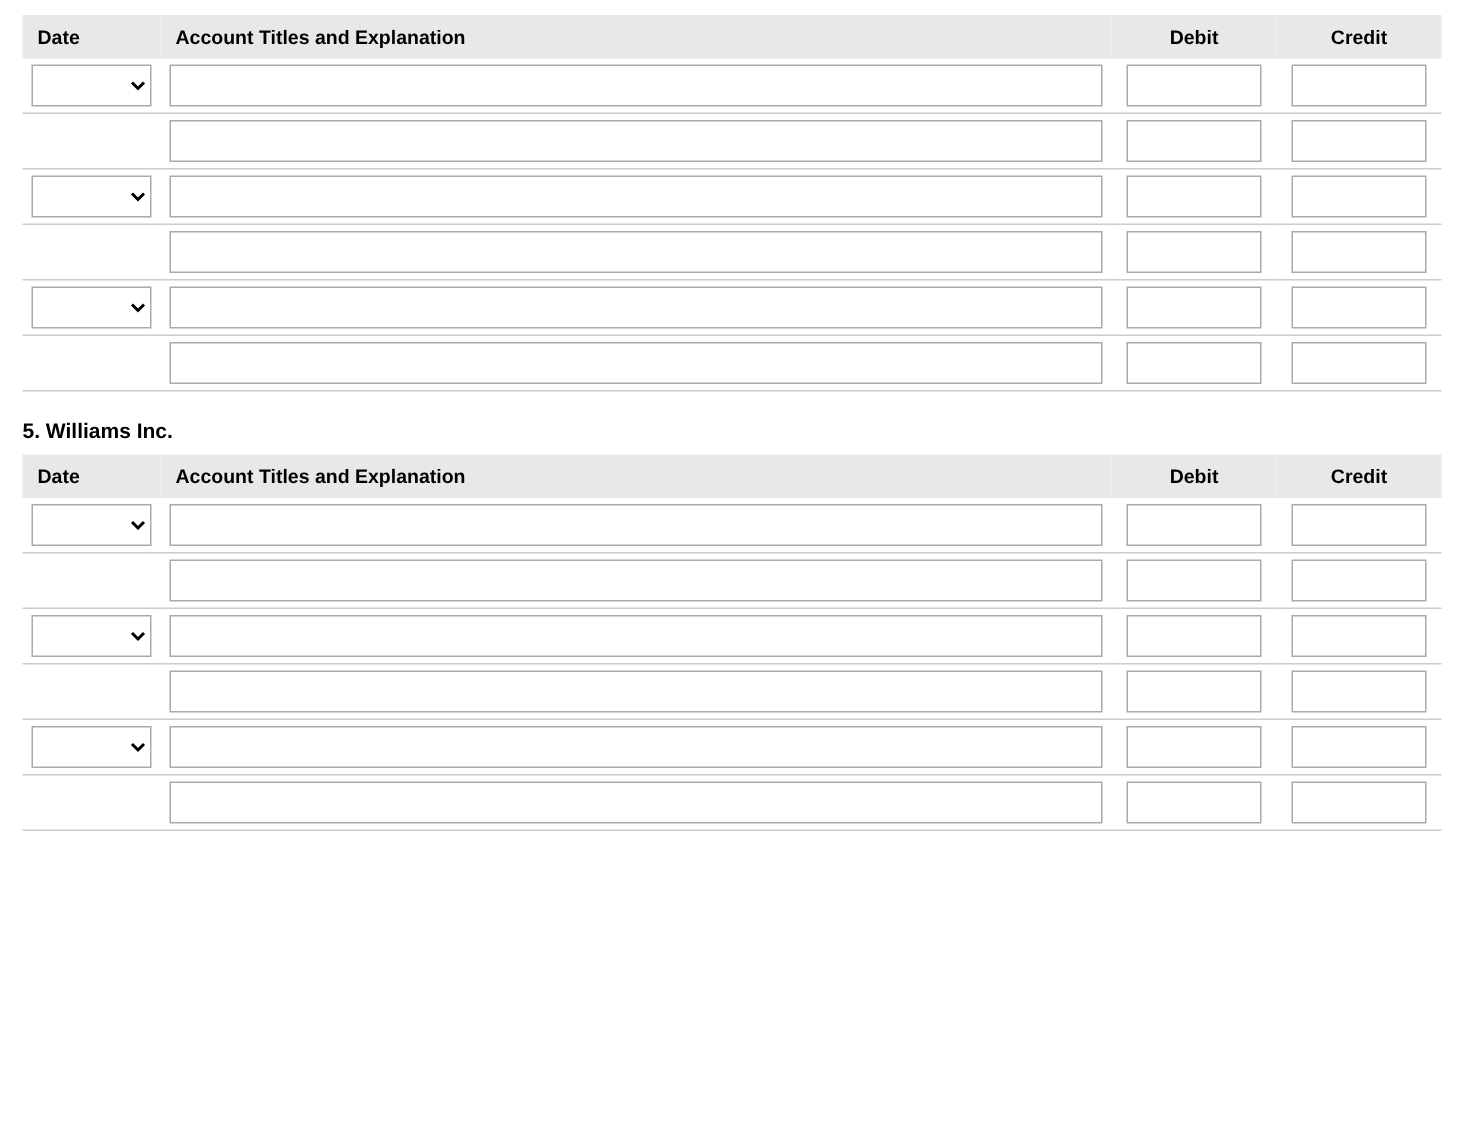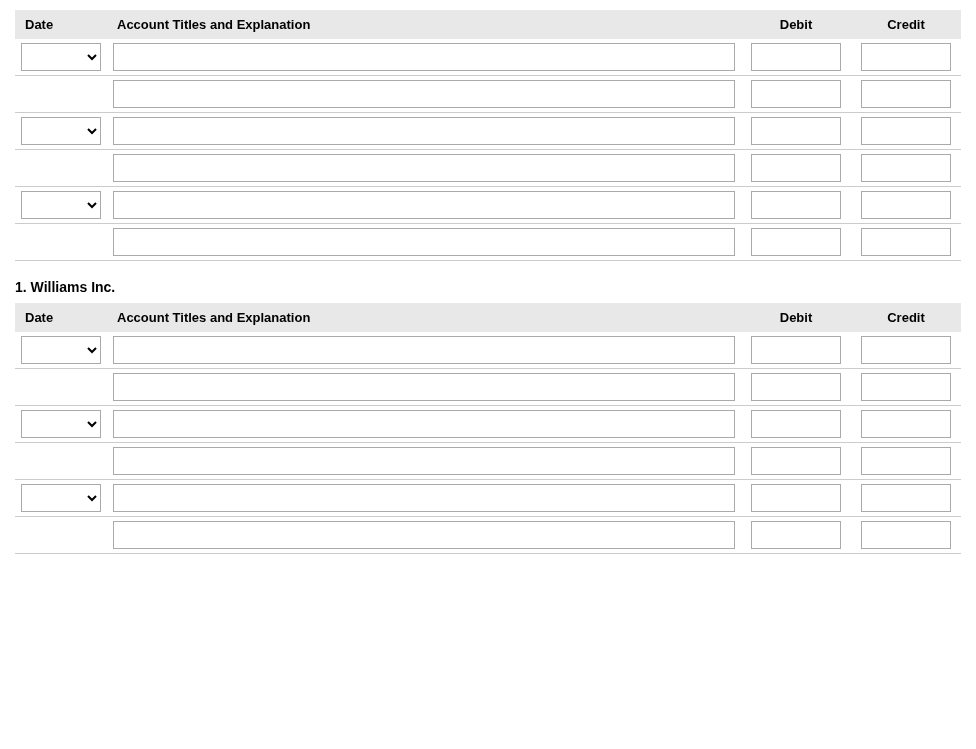--- a/index.html
+++ b/index.html
@@ -198,21 +198,21 @@
       <td class="debit-cell">
         <input type="text" class="amount-input" value="" style="">
       </td>
       <td class="credit-cell">
         <input type="text" class="amount-input" value="" style="">
       </td>
     </tr>
   </tbody>
 </table>
 
-<div class="section-label">1. Williams Inc.</div>
+<div class="section-label">5. Williams Inc.</div>
 
 <table class="journal-table">
   <thead>
     <tr>
       <th class="th-date">Date</th>
       <th class="th-account">Account Titles and Explanation</th>
       <th class="th-debit debit">Debit</th>
       <th class="th-credit credit">Credit</th>
     </tr>
   </thead>

